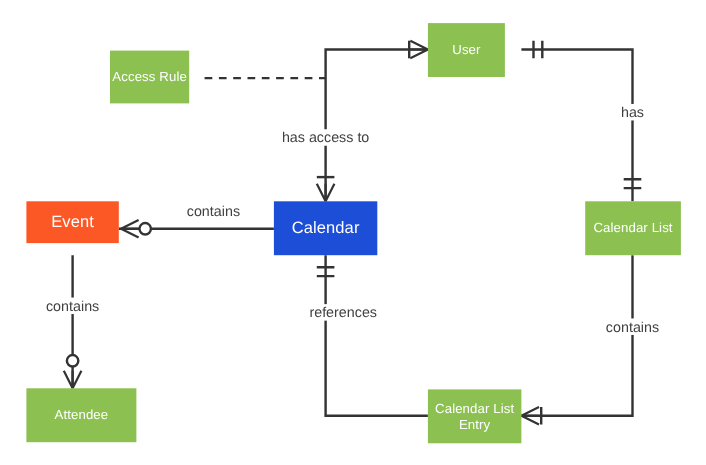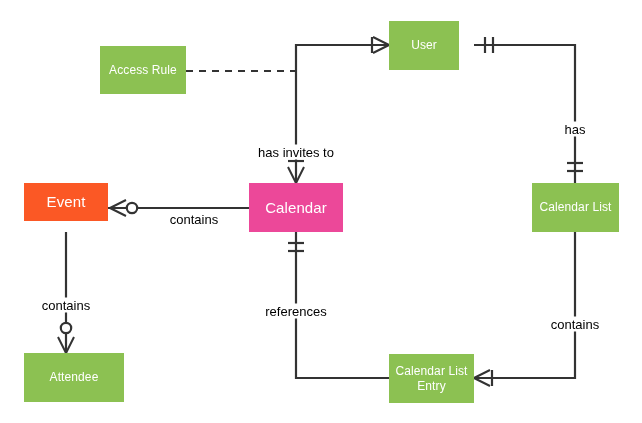--- a/index.html
+++ b/index.html
@@ -37,28 +37,27 @@
     line-height: 1.18;
     letter-spacing: 0.1px;
     z-index: 5;
   }
   .entity-label {
     display: block;
     white-space: pre-line;
   }
   .rel-label {
     position: absolute;
-    color: #000000;
+    color: #404040;
     font-size: 13px;
     white-space: nowrap;
     transform: translate(-50%, -50%);
     background: #ffffff;
     padding: 0 3px;
     z-index: 6;
-    margin-top: 27px;
   }
 </style>
 </head>
 <body>
 
 <div id="diagram-canvas">
 
   <svg id="svg-layer" viewBox="0 0 642 423">
     <g stroke="#333333" stroke-width="2.2" fill="none" stroke-linecap="butt">
 
@@ -107,54 +106,54 @@
 
       <path d="M575,232 L575,378 L474,378"></path>
       <g>
         <line x1="492" y1="370" x2="492" y2="386"></line>
         <path d="M474,378 L490,370 M474,378 L490,386 M474,378 L490,378" stroke-width="2"></path>
       </g>
 
     </g>
   </svg>
 
-  <div class="entity-box" style="left:100px; top:46px; width:86px; height:48px; background:#8cc152; font-size:12px;">
+  <div class="entity-box" style="left:100px; top:46px; width:72px; height:48px; background:#8cc152; font-size:12px;">
     <span class="entity-label">Access Rule</span>
   </div>
 
   <div class="entity-box" style="left:389px; top:21px; width:70px; height:49px; background:#8cc152; font-size:12px;">
     <span class="entity-label">User</span>
   </div>
 
   <div class="entity-box" style="left:24px; top:183px; width:84px; height:38px; background:#fb5825; font-size:15px;">
     <span class="entity-label">Event</span>
   </div>
 
-  <div class="entity-box" style="left:249px; top:183px; width:94px; height:49px; background:#ec4899; font-size:15px;">
+  <div class="entity-box" style="left:249px; top:183px; width:94px; height:49px; background:#1d4ed8; font-size:15px;">
     <span class="entity-label">Calendar</span>
   </div>
 
   <div class="entity-box" style="left:532px; top:183px; width:87px; height:49px; background:#8cc152; font-size:12px;">
     <span class="entity-label">Calendar List</span>
   </div>
 
   <div class="entity-box" style="left:24px; top:353px; width:100px; height:49px; background:#8cc152; font-size:12px;">
     <span class="entity-label">Attendee</span>
   </div>
 
   <div class="entity-box" style="left:389px; top:354px; width:85px; height:49px; background:#8cc152; font-size:12px;">
     <span class="entity-label">Calendar List
 Entry</span>
   </div>
 
-  <div class="rel-label" style="left:296px; top:125px;">has invites to</div>
+  <div class="rel-label" style="left:296px; top:125px;">has access to</div>
 
   <div class="rel-label" style="left:194px; top:192px;">contains</div>
 
   <div class="rel-label" style="left:66px; top:278px;">contains</div>
 
-  <div class="rel-label" style="left:296px; top:284px;">references</div>
+  <div class="rel-label" style="left:312px; top:284px;">references</div>
 
   <div class="rel-label" style="left:575px; top:102px;">has</div>
 
   <div class="rel-label" style="left:575px; top:297px;">contains</div>
 
 </div>
 
 </body></html>

